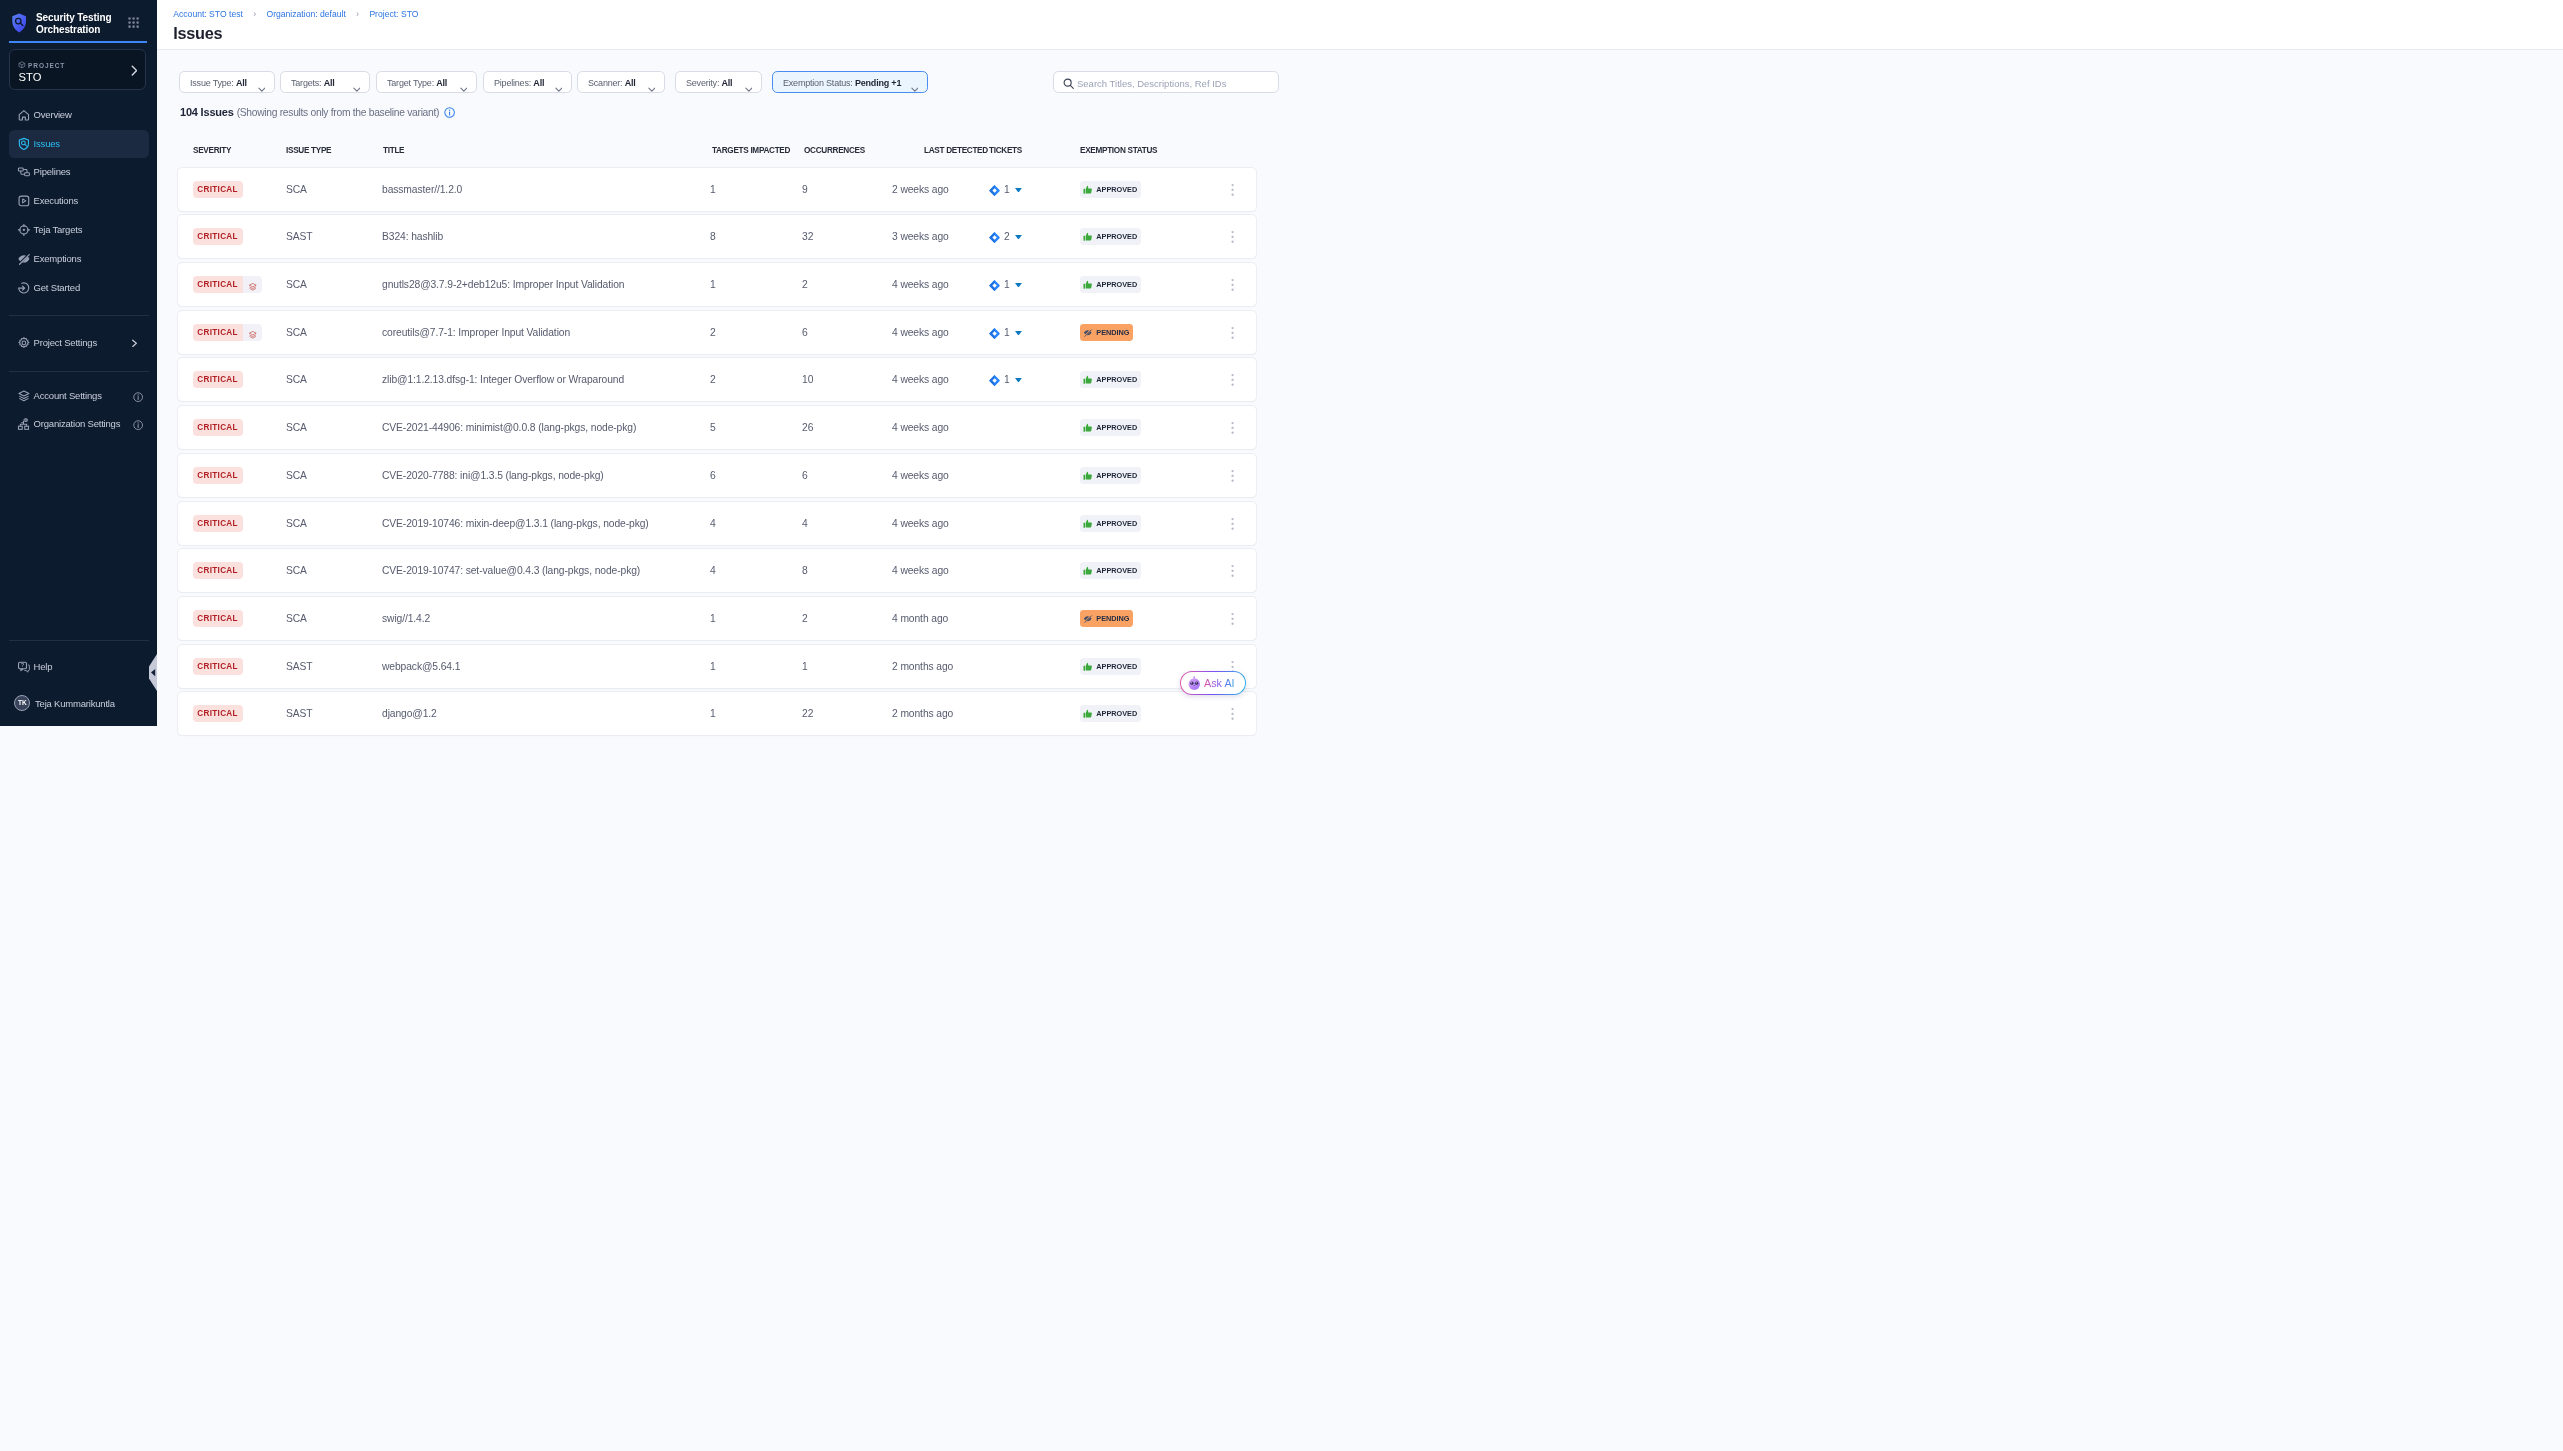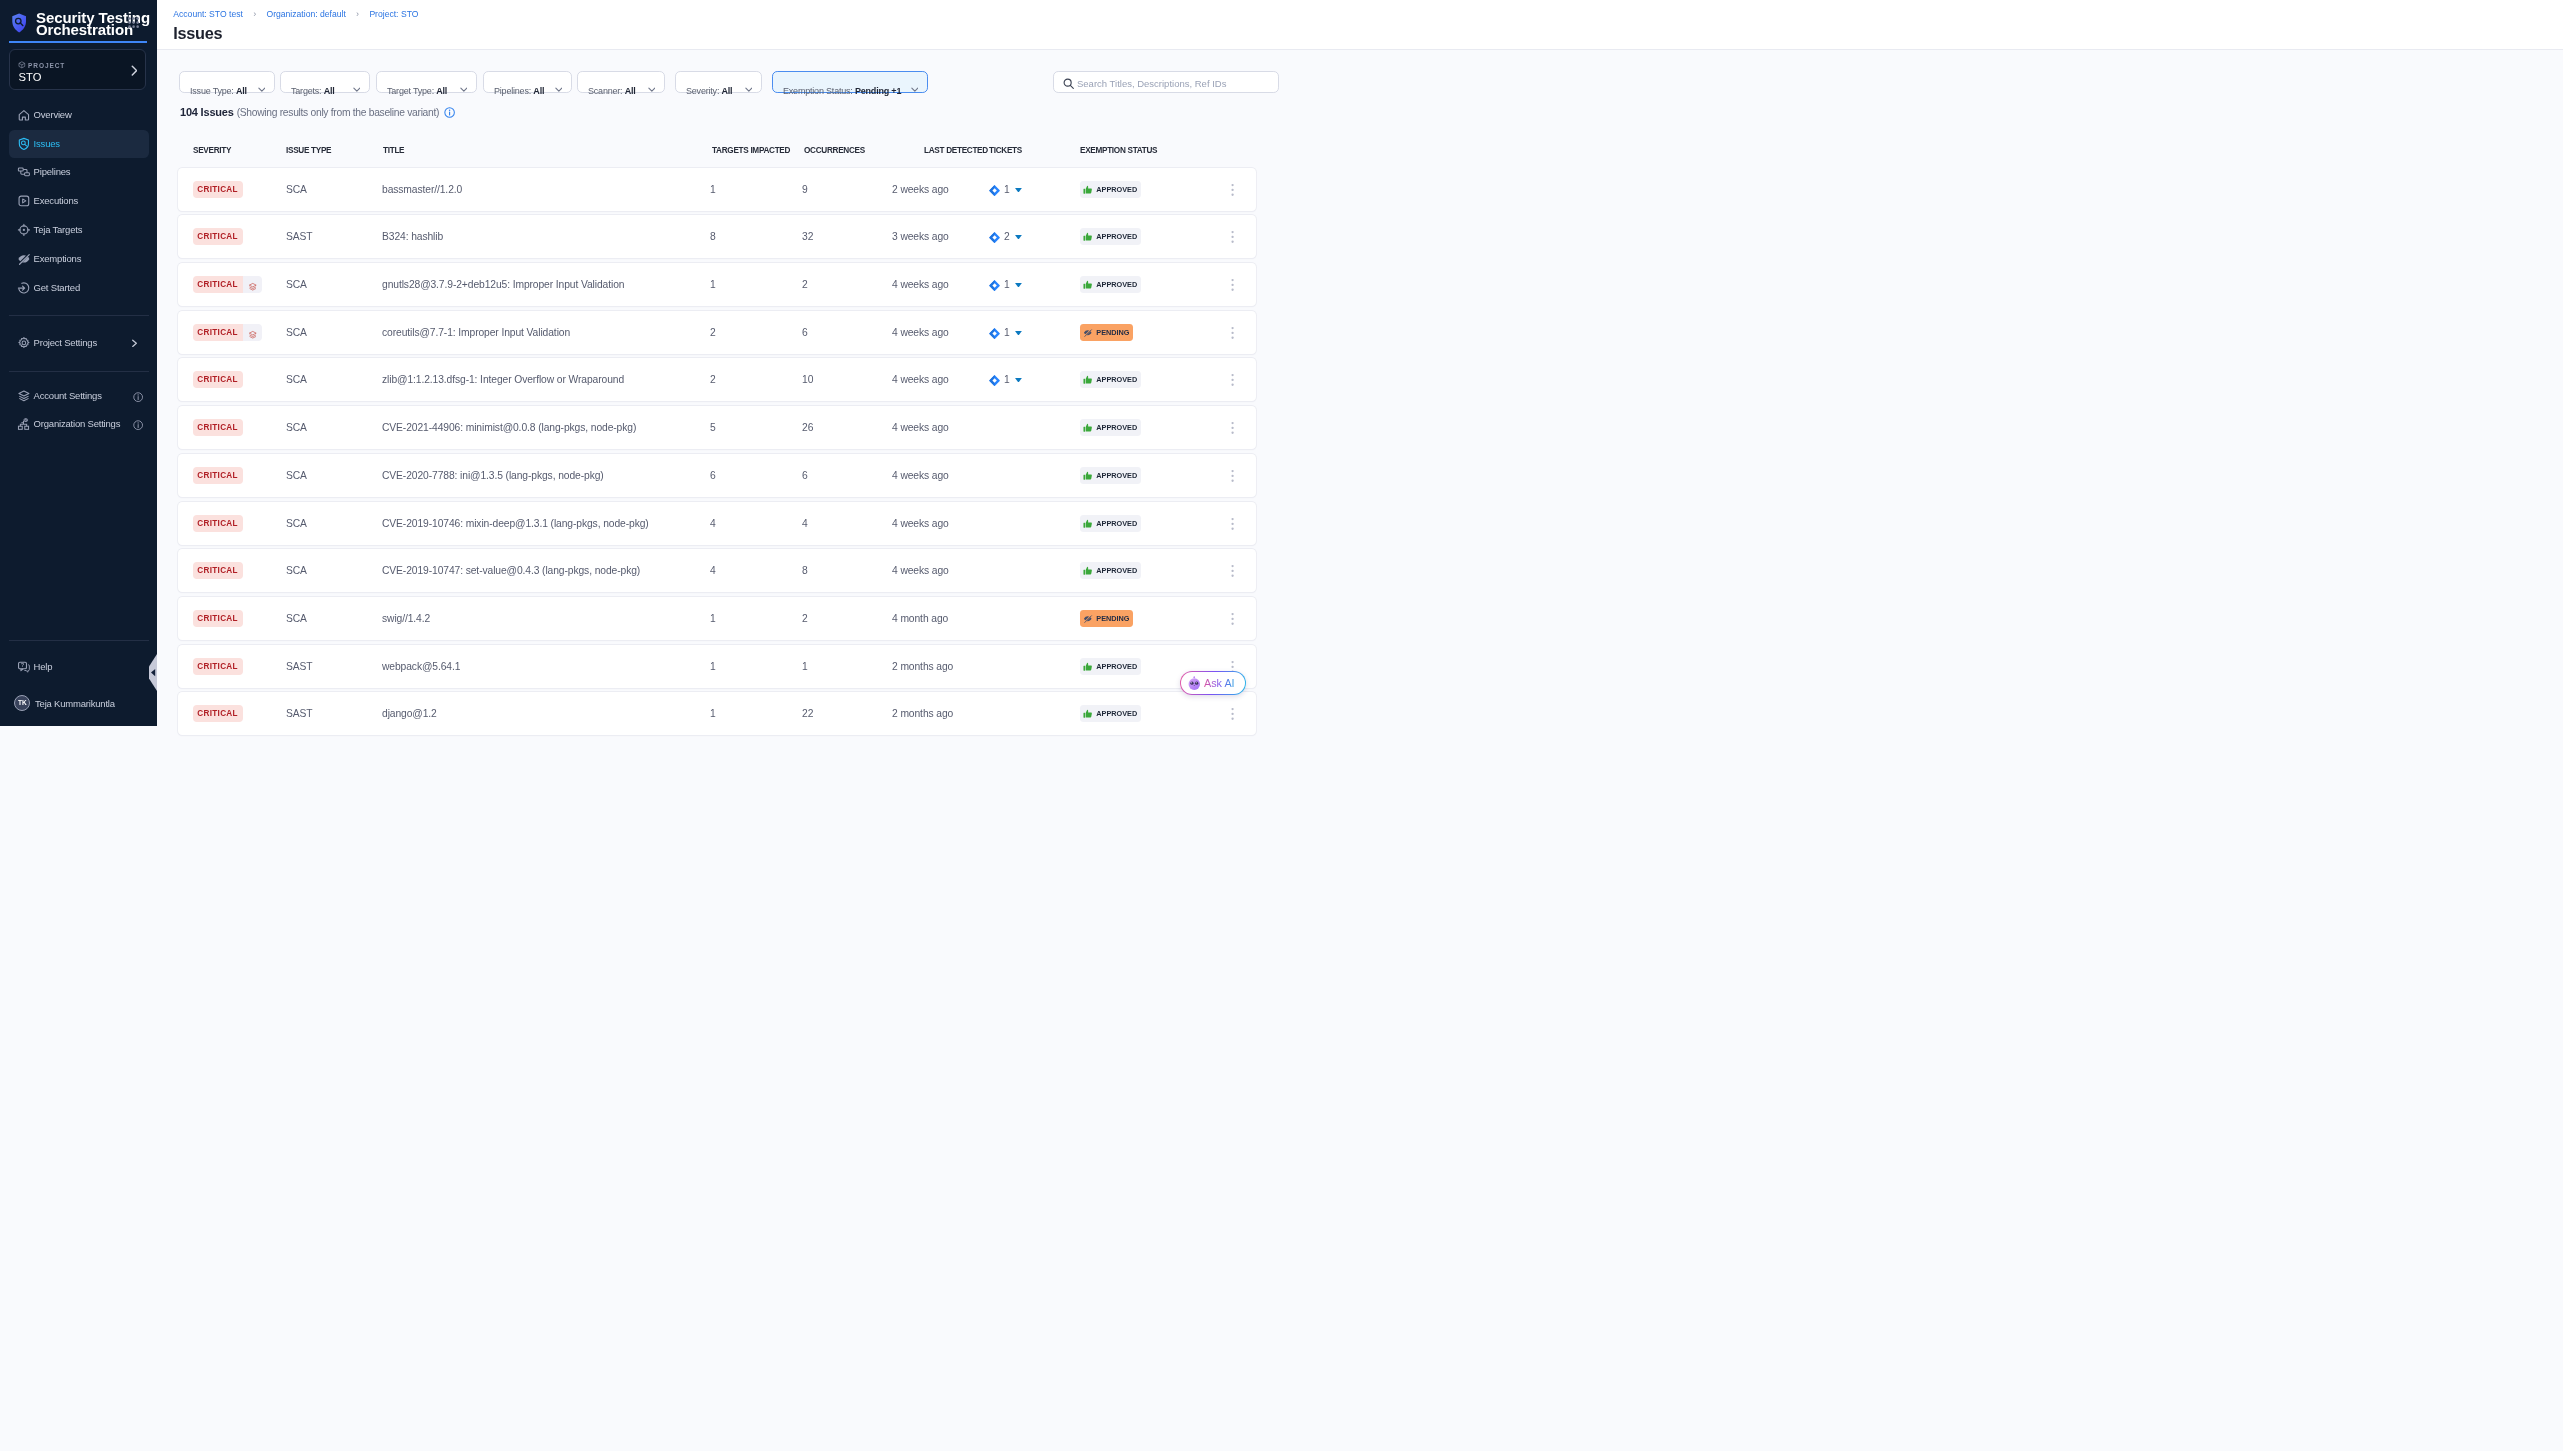--- a/index.html
+++ b/index.html
@@ -1,20 +1,20 @@
 <!DOCTYPE html>
 <html style="font-size:13.8px"><head><meta charset="utf-8">
 <style>
 * { margin:0; padding:0; box-sizing:border-box; }
 html,body { width:1282px; height:726px; overflow:hidden; font-family:"Liberation Sans",sans-serif; background:#f9fafd; }
 .abs { position:absolute; }
 
 
 #side { position:absolute; left:0; top:0; width:157px; height:726px; background:#0d1b2e; }
-#brand { position:absolute; left:36px; top:11.6px; font-size:15px; font-weight:bold; color:#fff; line-height:12.5px; letter-spacing:-0.1px; }
+#brand { position:absolute; left:36px; top:11.6px; font-size:10px; font-weight:bold; color:#fff; line-height:12.5px; letter-spacing:-0.1px; }
 #bline { position:absolute; left:8.6px; top:41px; width:138px; height:1.7px; background:#3e86f7; }
 #pcard { position:absolute; left:8.6px; top:49px; width:137px; height:41px; background:#0a1524; border:0.9px solid #27334a; border-radius:6px; }
 #plab { position:absolute; left:18.5px; top:12px; font-size:6.5px; font-weight:bold; letter-spacing:0.9px; color:#8d95aa; }
 #psto { position:absolute; left:9px; top:20.6px; font-size:11.2px; color:#fff; }
 .nav { position:absolute; left:8.6px; width:140px; height:27.5px; }
 .nav.sel { background:#1b2a40; border-radius:5.2px; }
 .nico { position:absolute; left:8.6px; top:6.9px; width:13.8px; height:13.8px; }
 .nlab { position:absolute; left:25px; top:8.2px; font-size:9.5px; letter-spacing:-0.2px; color:#c9cfdd; white-space:nowrap; }
 .hr { position:absolute; left:8.6px; width:140px; height:0.9px; background:#232f45; }
 #avatar { position:absolute; left:14.4px; top:695px; width:16px; height:16px; border-radius:50%; background:#39435c; border:0.9px solid #99a1b5; color:#fff; font-size:6.5px; font-weight:bold; text-align:center; line-height:14.6px; }
@@ -24,21 +24,21 @@
 
 #mhead { position:absolute; left:157px; top:0; right:0; height:50px; background:#fff; border-bottom:0.9px solid #e8eaf1; }
 #bcrow { position:absolute; left:16.3px; top:9px; display:flex; align-items:center; }
 .bc { font-size:8.6px; color:#2b74e2; white-space:nowrap; }
 .bsep { font-size:9px; color:#8f96a8; margin:0 10.3px; }
 #title { position:absolute; left:16.3px; top:24px; font-size:16.3px; font-weight:bold; color:#1d212e; letter-spacing:-0.3px; }
 
 
 .fbtn { position:absolute; top:71px; height:22.4px; background:#fff; border:0.9px solid #d8dbe6; border-radius:5.2px; }
 .fbtn.fsel { border:1.3px solid #4a8df0; background:#eaf5fd; }
-.fl { position:absolute; left:10px; top:5.6px; font-size:9px; letter-spacing:-0.2px; color:#5b6170; white-space:nowrap;margin-top:8px; }
+.fl { position:absolute; left:10px; top:5.6px; font-size:9px; letter-spacing:-0.2px; color:#5b6170; white-space:nowrap; }
 .fl b { color:#1e2433; }
 .fchev { position:absolute; right:8.6px; top:8.6px; }
 #search { position:absolute; left:1053px; top:71px; width:226px; height:22.4px; background:#fff; border:0.9px solid #d8dbe6; border-radius:5.2px; }
 #search span { position:absolute; left:23px; top:5.6px; font-size:9.5px; color:#9aa2b6; }
 
 
 #count { position:absolute; left:180px; top:106px; font-size:10.8px; color:#6a7083; white-space:nowrap; }
 #count b { color:#20263a; font-size:11px; letter-spacing:-0.2px; }
 #paren { font-size:10.3px; letter-spacing:-0.3px;margin-top:24px; }
 

